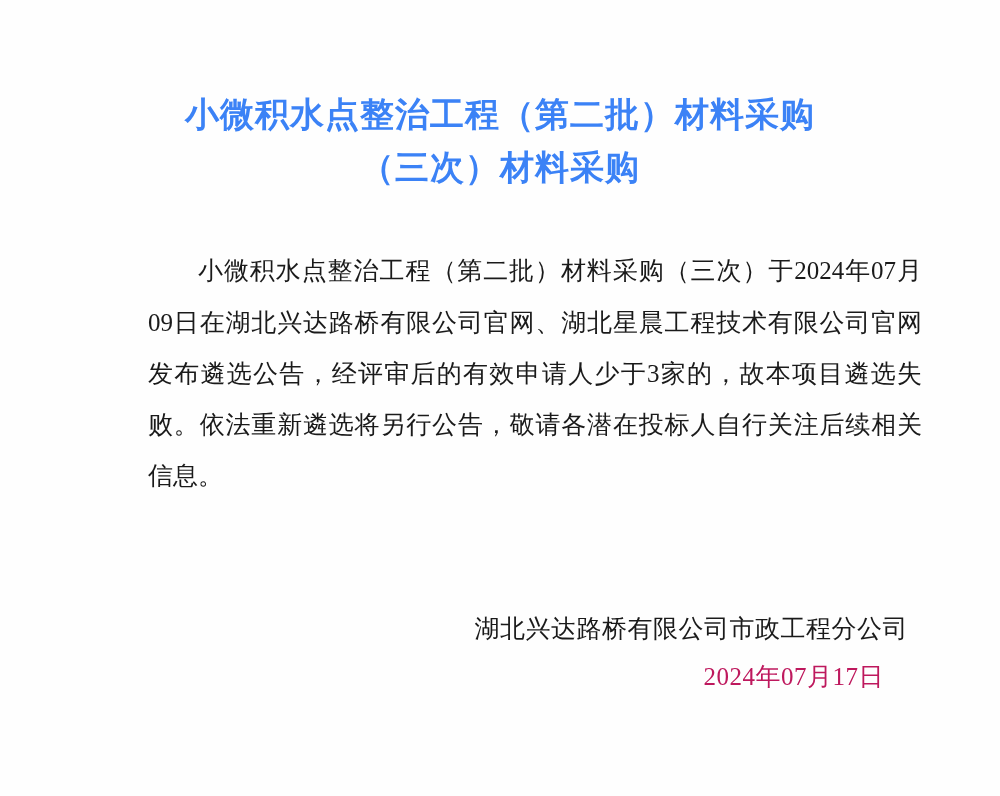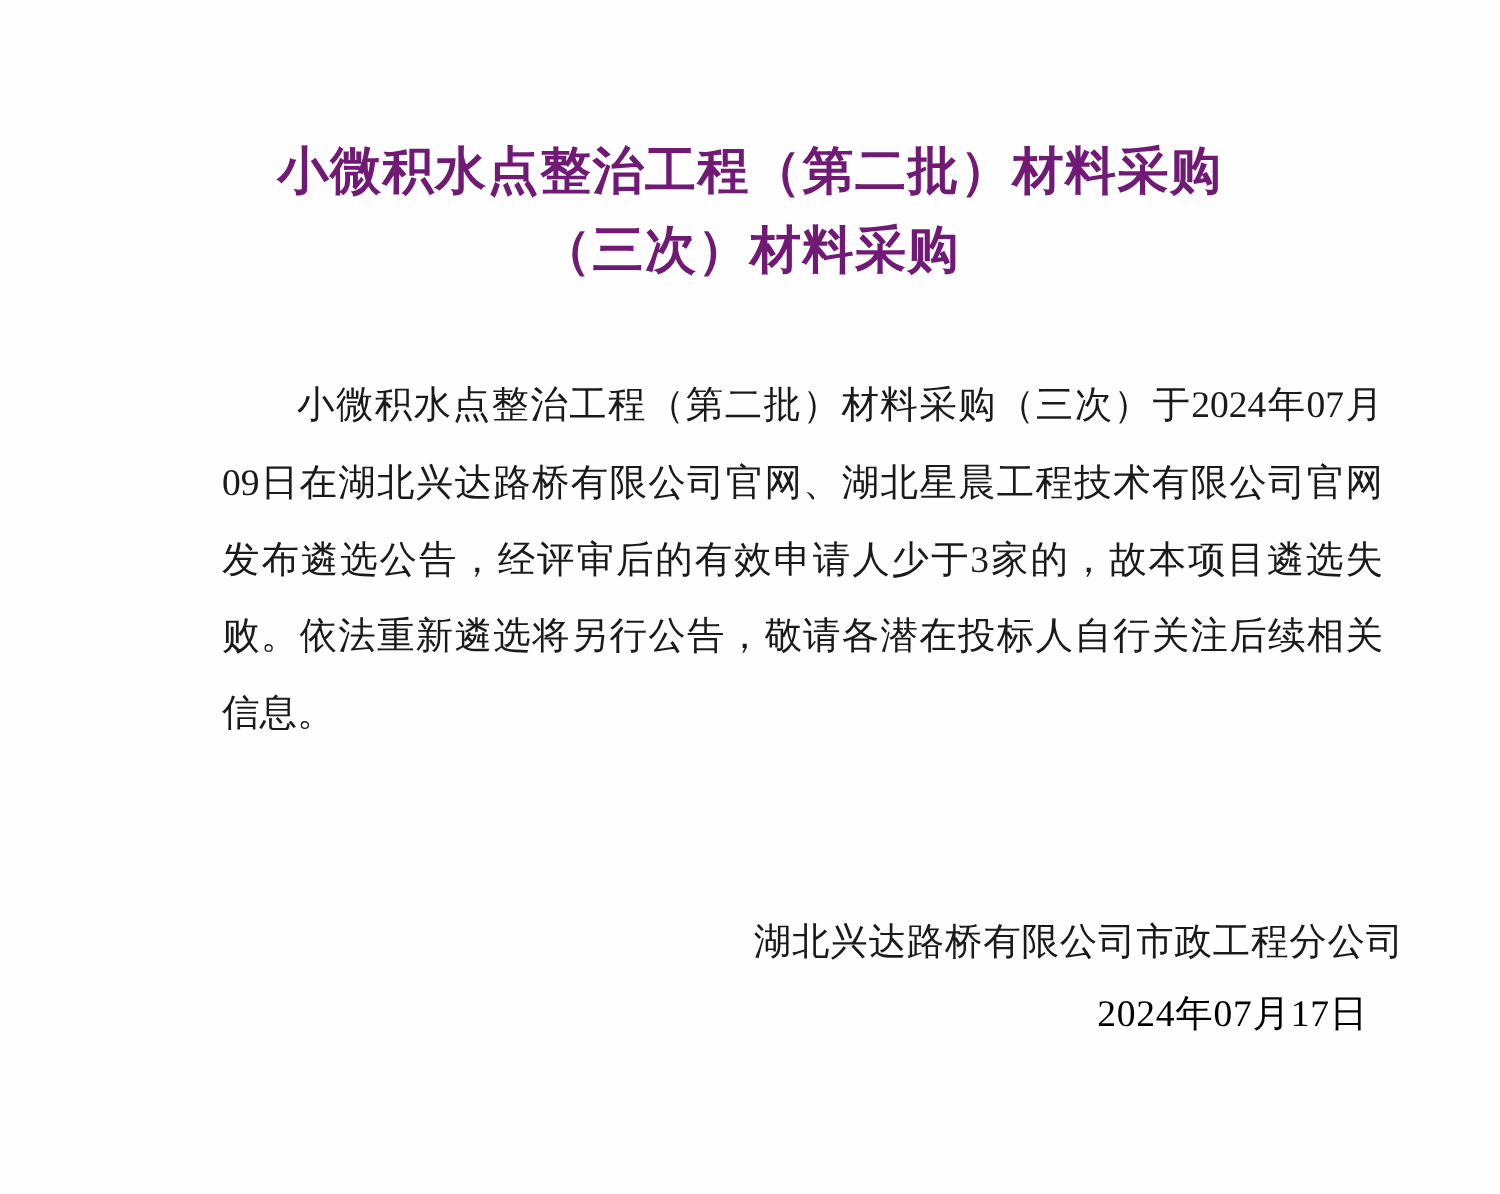--- a/index.html
+++ b/index.html
@@ -22,21 +22,21 @@
     background: #fefefe;
   }
   .doc-title {
     margin: 0;
     padding: 88px 120px 0 120px;
     text-align: center;
     font-size: 34px;
     font-weight: bold;
     line-height: 1.55;
     letter-spacing: 1px;
-    color: #701a75;
+    color: #3b82f6;
     font-family: "Liberation Sans", "DejaVu Sans", sans-serif;
   }
   .doc-title .title-line {
     display: block;
   }
   .body-block {
     margin: 52px 0 0 0;
     padding: 0 78px 0 148px;
   }
   .body-paragraph {
@@ -47,33 +47,33 @@
     text-justify: inter-ideograph;
     text-indent: 2em;
     color: #1a1a1a;
     font-family: "Liberation Serif", "DejaVu Serif", serif;
   }
   .signature-block {
     position: absolute;
     left: 0;
     right: 0;
     top: 605px;
-    padding-right: 64px;
+    padding-right: 92px;
     text-align: right;
   }
   .sign-org {
     font-size: 25px;
     line-height: 1.9;
     color: #1a1a1a;
     letter-spacing: 0.5px;
   }
   .sign-date {
     font-size: 25px;
     line-height: 1.9;
-    color: #000000;
+    color: #be185d;
     padding-right: 24px;
     letter-spacing: 0.5px;
   }
 </style>
 </head>
 <body>
 
 <div class="page">
 
   <h1 class="doc-title">

